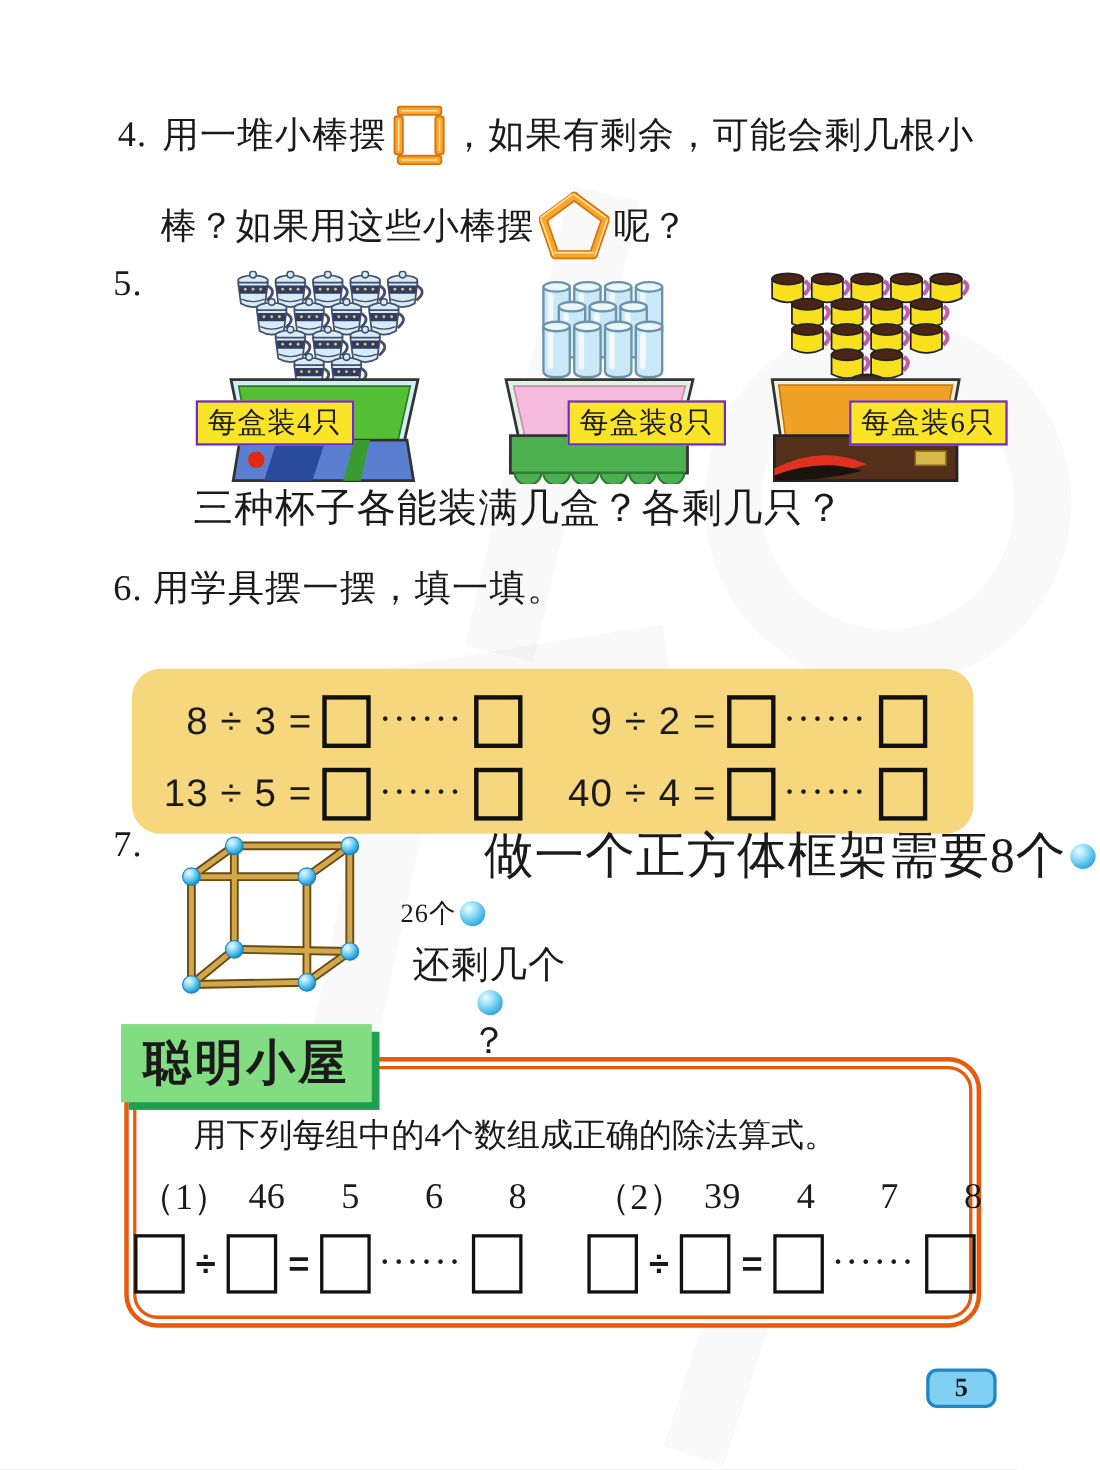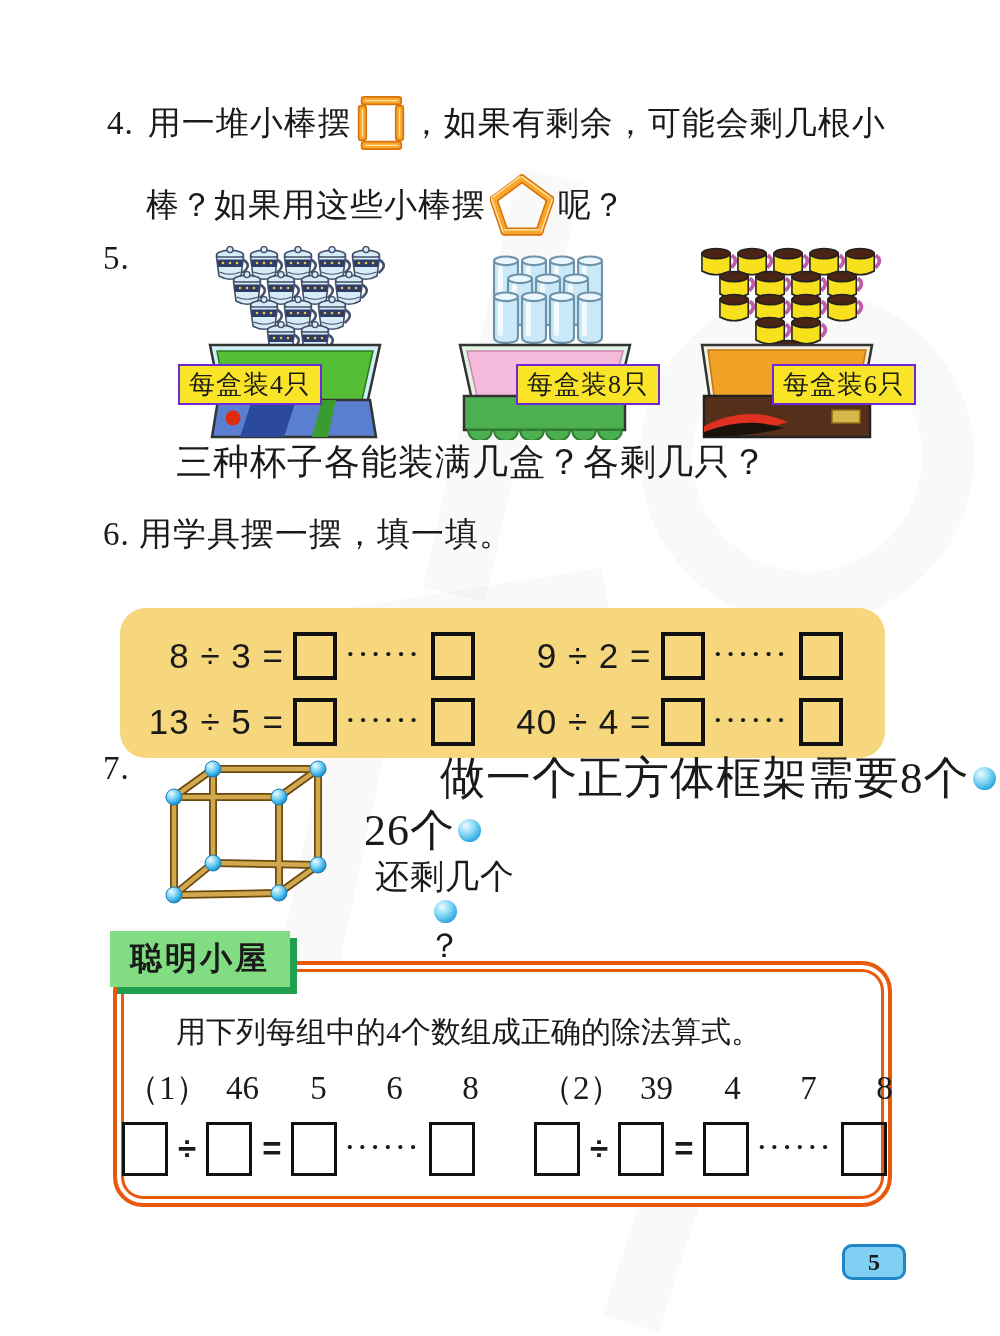--- a/index.html
+++ b/index.html
@@ -54,21 +54,21 @@
   }
   
   .smart-box{
     position:absolute;left:113px;top:961px;width:779px;height:246px;box-sizing:border-box;
     border:4px solid var(--c-box_border_orange,#E8590C);border-radius:30px;z-index:1;
     box-shadow:inset 0 0 0 4px #fff, inset 0 0 0 7px var(--c-box_border_orange,#E8590C);
     background:#fff;
   }
   .smart-label{
     position:absolute;left:110px;top:931px;z-index:3;background:var(--c-smart_green,#82DC82);
-    padding:6px 20px;font-size:32px;font-weight:bold;letter-spacing:3px;
+    padding:6px 20px;font-size:44px;font-weight:bold;letter-spacing:3px;
     box-shadow:7px 7px 0 var(--c-smart_green_dark,#1FA050);
   }
   .num-row{position:absolute;display:flex;align-items:center;font-size:33px;z-index:2;}
   .num-row .grp-label{margin-right:12px;}
   .num-row .num{display:inline-block;min-width:44px;text-align:center;margin-right:32px;}
   .eq-row{position:absolute;display:flex;align-items:center;gap:8px;z-index:2;}
   .sign{font-family:"Liberation Sans","DejaVu Sans",sans-serif;font-size:33px;font-weight:bold;margin:0 2px;}
   
   .page-badge{
     position:absolute;left:842px;top:1244px;width:58px;height:30px;z-index:2;
@@ -444,21 +444,21 @@
         <circle cx="158" cy="107" r="8" fill="url(#ballg)"></circle>
       <circle cx="14" cy="137" r="8" fill="url(#ballg)"></circle>
         <circle cx="119" cy="135" r="8" fill="url(#ballg)"></circle>
     </g>
   </svg>
   <div class="tline" style="left:440px;top:756px;height:44px;font-size:45px;">
     <span>做一个正方体框架需要8个</span>
     <span class="ball"></span>
     <span>，</span>
   </div>
-  <div class="tline" style="left:364px;top:808px;height:44px;font-size:44px;">
+  <div class="tline" style="left:364px;top:808px;height:44px;font-size:24px;">
     <span>26个</span>
     <span class="ball"></span>
   </div>
   <div class="tline" style="left:375px;top:854px;height:44px;font-size:34px;flex-direction:column;">
     <span>还剩几个</span>
     <span class="ball"></span>
     <span>？</span>
   </div>
 
   <div class="smart-box"></div>

